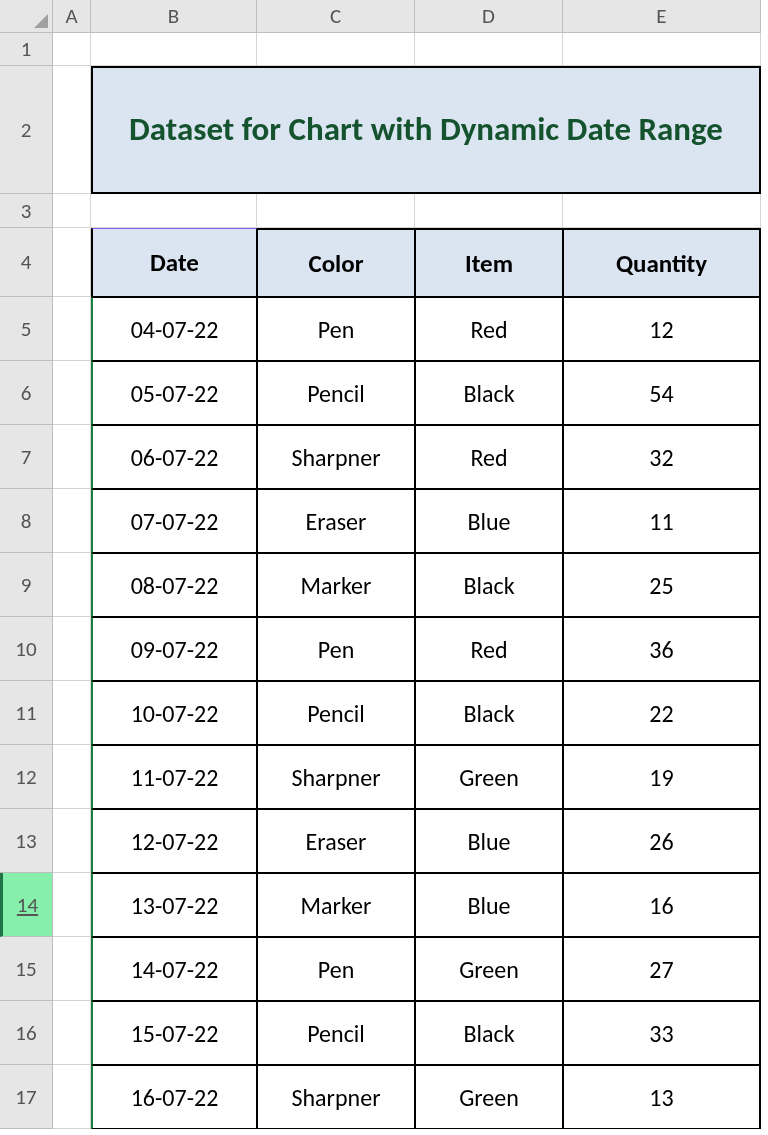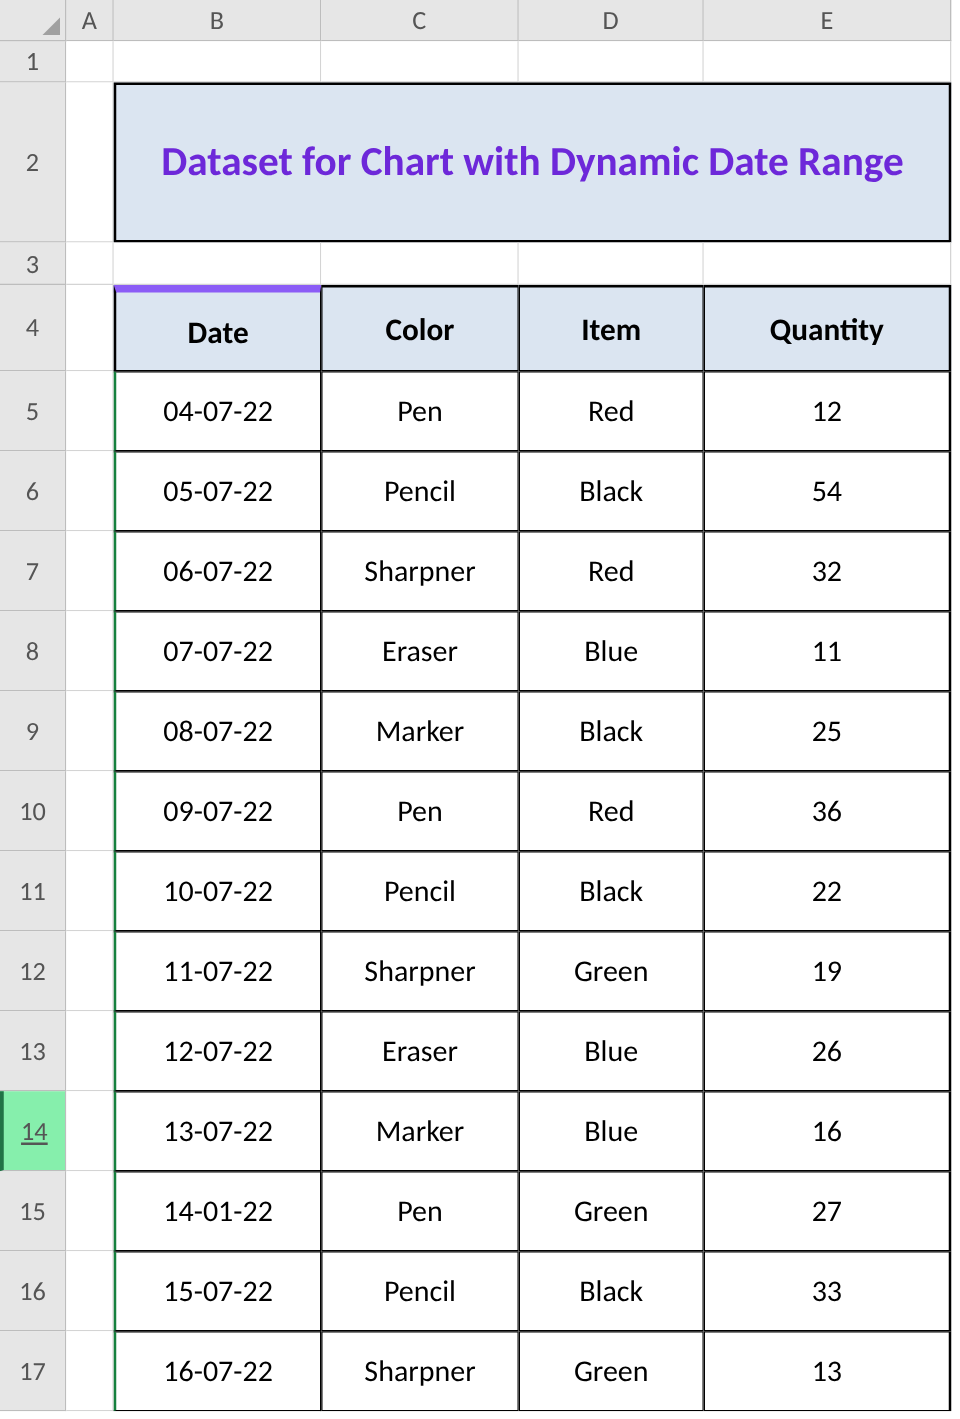--- a/index.html
+++ b/index.html
@@ -64,39 +64,39 @@
   .r3 { height: 34px; }
   .r4 { height: 69px; }
   .rd { height: 64px; }
   
   .title {
     grid-column: 3 / span 4;
     background:#dbe5f1;
     border:2px solid #000;
     font-weight:bold;
     font-size:33px;
-    color:#6d28d9;
+    color:#14532d;
     text-align:center;
     padding:0 12px;
     line-height:1.25;
   }
   .a-gap {
     border-right: 1px solid #d4d4d4;
     border-bottom: 1px solid #d4d4d4;
     background:#fff;
   }
   
   .th {
     background:#dbe5f1;
     border:1px solid #000;
     font-weight:bold;
     font-size:25px;
     color:#000;
   }
-  .th-left { border-left:2px solid #000; border-top:6px solid #8b5cf6;}
+  .th-left { border-left:2px solid #000; border-top:1px solid #8b5cf6;}
   .th-top { border-top:2px solid #000;}
   .th-right{ border-right:2px solid #000; border-top:2px solid #000;}
   
   .td {
     border:1px solid #000;
     font-size:24px;
     color:#000;
     position:relative;
   }
   .td-left { border-left:2px solid #15803d;}
@@ -213,21 +213,21 @@
 
   <div class="row-h rd sel">14</div>
   <div class="a-gap rd"></div>
   <div class="cell td td-left rd">13-07-22</div>
   <div class="cell td rd">Marker</div>
   <div class="cell td rd">Blue</div>
   <div class="cell td td-right rd">16</div>
 
   <div class="row-h rd">15</div>
   <div class="a-gap rd"></div>
-  <div class="cell td td-left rd">14-01-22</div>
+  <div class="cell td td-left rd">14-07-22</div>
   <div class="cell td rd">Pen</div>
   <div class="cell td rd">Green</div>
   <div class="cell td td-right rd">27</div>
 
   <div class="row-h rd">16</div>
   <div class="a-gap rd"></div>
   <div class="cell td td-left rd">15-07-22</div>
   <div class="cell td rd">Pencil</div>
   <div class="cell td rd">Black</div>
   <div class="cell td td-right rd">33</div>

